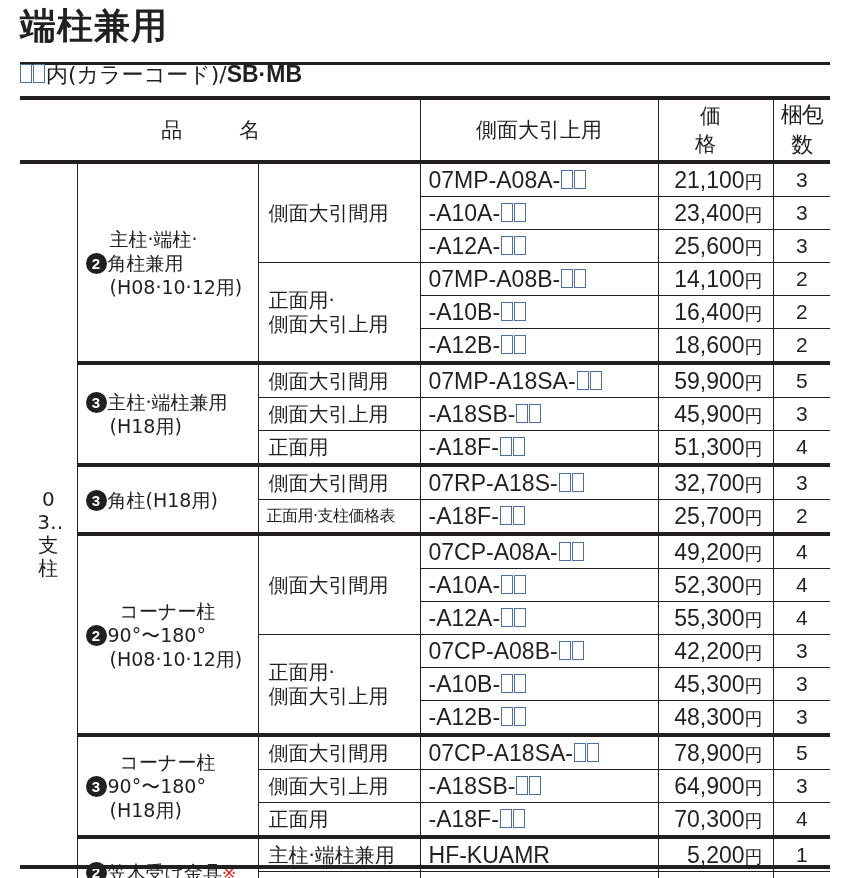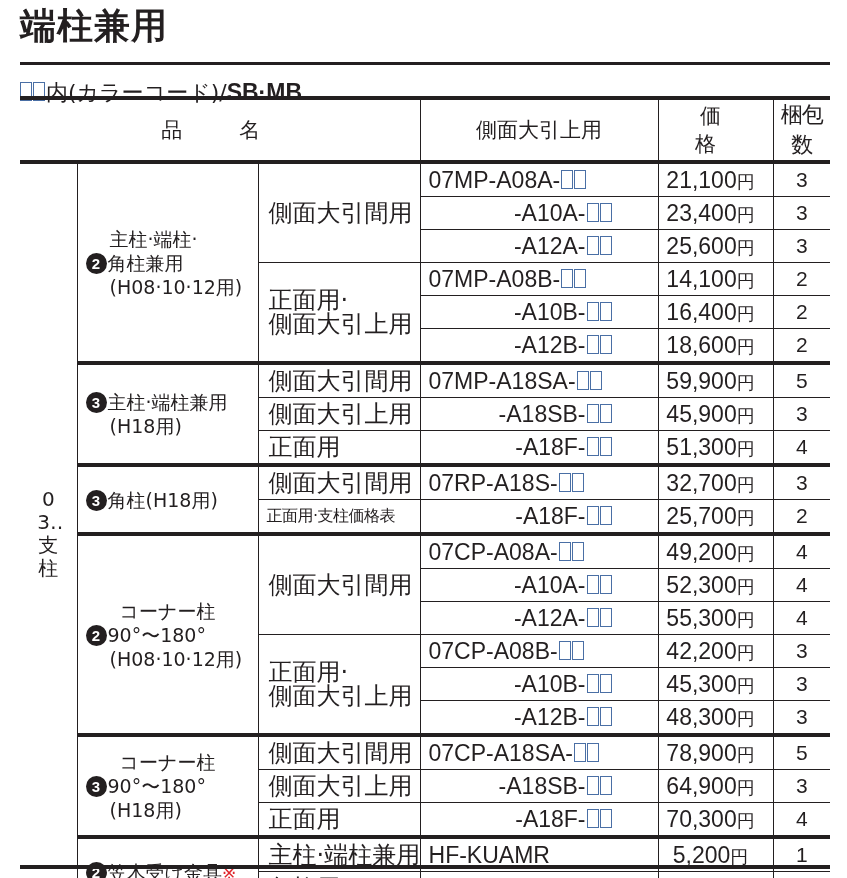--- a/index.html
+++ b/index.html
@@ -1,42 +1,42 @@
 <!DOCTYPE html>
 <html><head>
 <meta charset="utf-8">
 <style>
   html, body { margin:0; padding:0; background:#ffffff; }
   body { width:847px; height:878px; position:relative; overflow:hidden;
          font-family:"DejaVu Sans", "Liberation Sans", sans-serif; color:#231f20; }
   .title { position:absolute; left:20px; top:4px; font-size:36px; font-weight:bold; letter-spacing:1px; line-height:44px; }
   .rule { position:absolute; left:20px; width:810px; background:#231f20; }
-  .colorline { position:absolute; left:20px; top:78px; font-size:22px; line-height:28px; white-space:nowrap; }
+  .colorline { position:absolute; left:20px; top:60px; font-size:22px; line-height:28px; white-space:nowrap; }
   .colorline .box { display:inline-block; width:10px; height:17px; border:1px solid #4a6fa5; margin-right:1px; vertical-align:-1px; }
   .colorline b { font-family:"Liberation Sans", sans-serif; font-weight:bold; font-size:23px; }
   table.t { position:absolute; left:20px; top:96px; border-collapse:collapse; table-layout:fixed; width:810px; }
   table.t td, table.t th { border:1px solid #231f20; padding:0; height:32px; font-weight:normal; }
   table.t th { height:32px; font-size:21px; text-align:center; border-top:4px solid #231f20; border-bottom:4px solid #231f20; }
   table.t tr.gtop td { border-top:4px solid #231f20; }
   table.t tr.last td { border-bottom:4px solid #231f20; }
   td.cat { text-align:center; vertical-align:middle; font-size:20px; line-height:22px; border-left:none; }
   td.cat .v { display:inline-block; width:22px; word-break:break-all; line-height:23px; }
   td.name { font-size:19px; line-height:24px; padding-left:8px !important; vertical-align:middle; }
   td.name .ln { display:block; white-space:nowrap; }
   td.name .ind { padding-left:24px; }
   td.name .ctr { text-align:center; padding-right:8px; }
   .num { display:inline-block; width:21px; height:21px; border-radius:50%; background:#231f20; color:#fff; font-weight:bold; font-size:15px; line-height:21px; text-align:center; vertical-align:1px; margin-right:1px; font-family:"Liberation Sans", sans-serif; }
   .mark { color:#e0262c; font-size:17px; }
-  td.use { font-size:24px; padding-left:10px !important; white-space:nowrap; vertical-align:middle; line-height:24px; }
+  td.use { font-size:20px; padding-left:10px !important; white-space:nowrap; vertical-align:middle; line-height:24px; }
   td.use.small { font-size:16px; padding-left:8px !important; letter-spacing:-0.5px; }
   td.code { font-family:"Liberation Sans", sans-serif; font-weight:bold; font-size:23px; white-space:nowrap; padding-left:8px !important; }
-  td.code.sub { text-align:right; padding-right:46px !important; }
+  td.code.sub { text-align:left; padding-right:46px !important; }
   td.code.sub2 { text-align:right; padding-right:38px !important; }
   td.code .sq { display:inline-block; width:10px; height:17px; border:1px solid #4a6fa5; margin-left:1px; vertical-align:-1px; }
-  td.price { font-family:"Liberation Sans", sans-serif; font-weight:bold; font-size:23px; text-align:center; padding-right:10px !important; white-space:nowrap;margin-top:36px; }
+  td.price { font-family:"Liberation Sans", sans-serif; font-weight:bold; font-size:23px; text-align:right; padding-right:10px !important; white-space:nowrap;margin-top:36px; }
   td.price .yen { font-weight:normal; font-size:18px; font-family:"DejaVu Sans", sans-serif; }
   td.qty { font-family:"Liberation Sans", sans-serif; font-size:21px; text-align:center; }
   .hdr-name { letter-spacing:18px; }
   .hdr-price { letter-spacing:20px; padding-left:10px;margin-top:30px; }
   .hdr-qty { font-size:22px; letter-spacing:-1px; }
 </style>
 </head>
 <body>
 
 <div class="title">端柱兼用</div>

